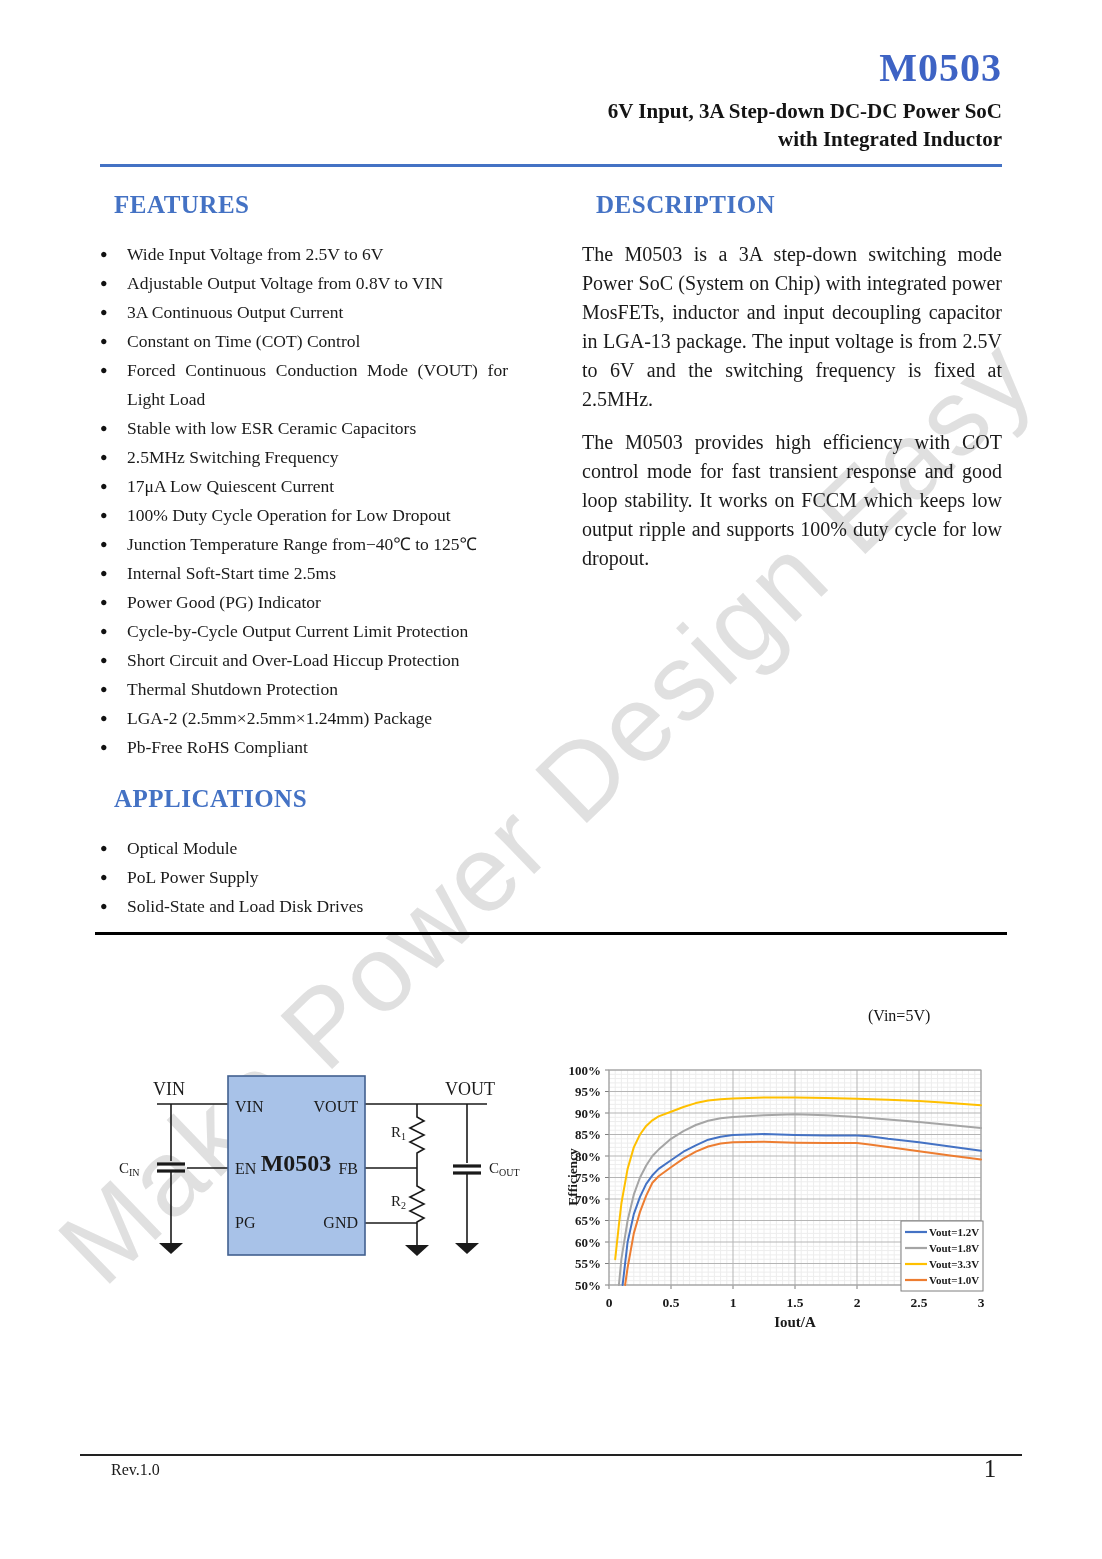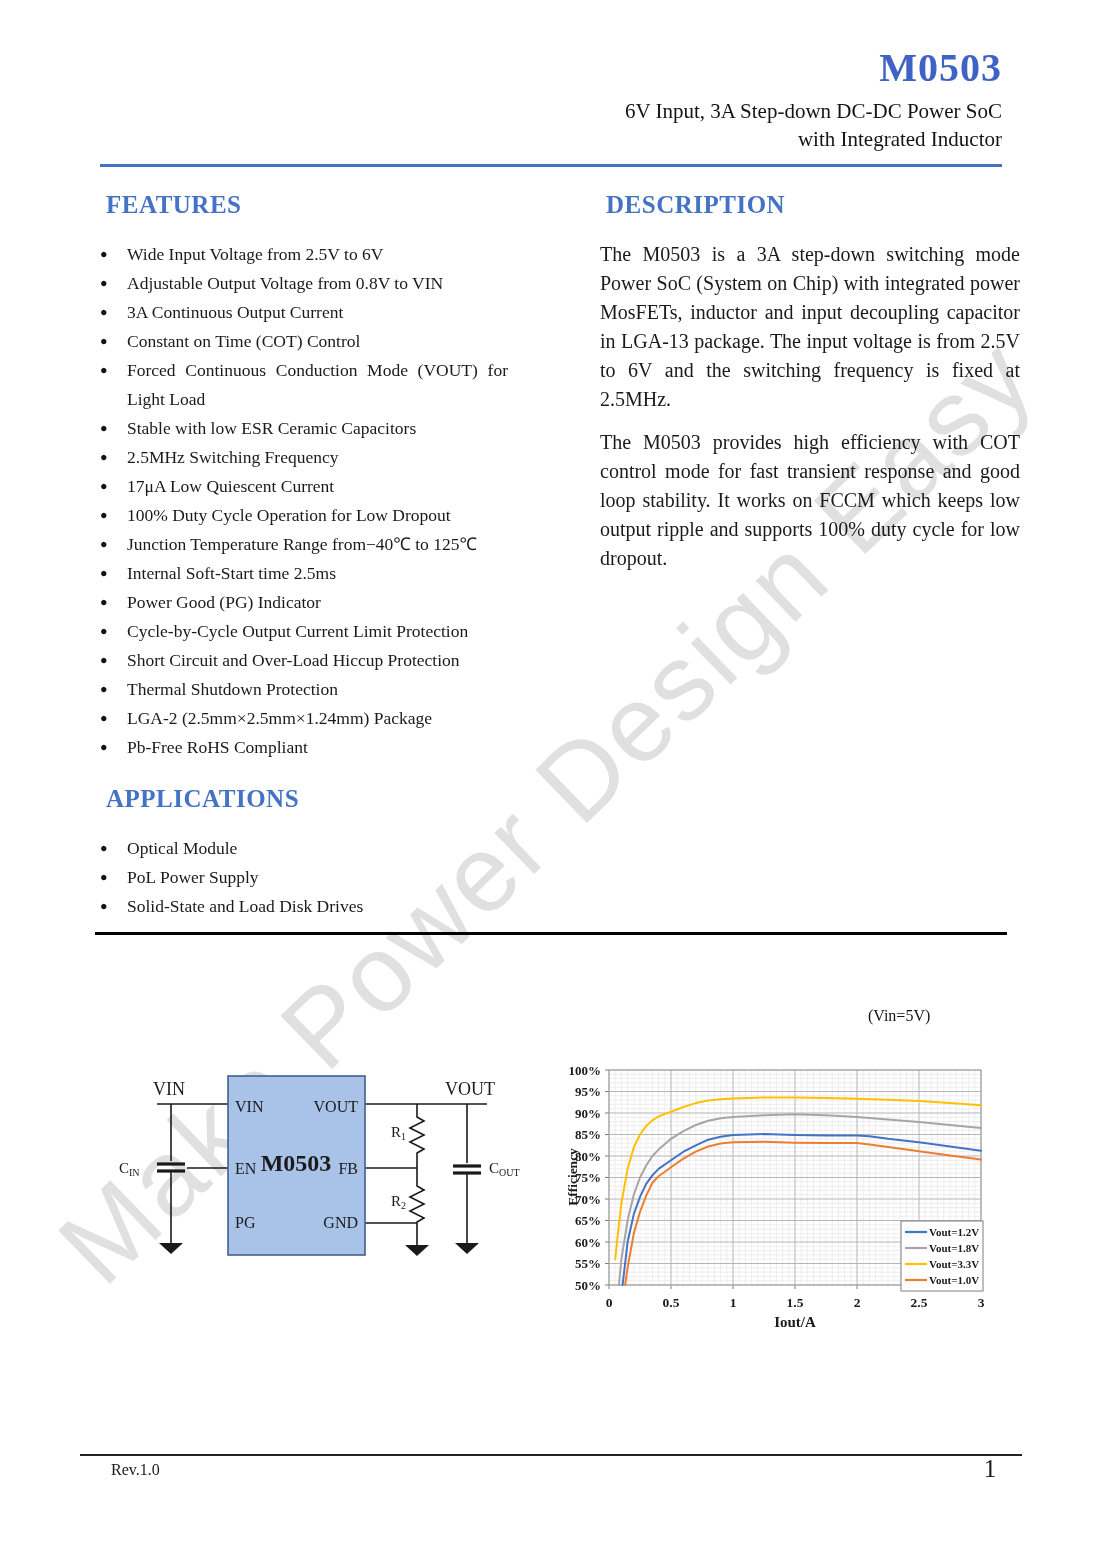--- a/index.html
+++ b/index.html
@@ -18,32 +18,32 @@
     transform:rotate(-44deg); transform-origin:0 0;
     pointer-events:none;
   }
   
   .part-number{
     left:560px; top:44px; width:442px; text-align:right;
     font-size:40px; font-weight:bold; color:#3e63c4; letter-spacing:1px;
   }
   .subtitle{
     left:420px; top:97px; width:582px; text-align:right;
-    font-size:21px; font-weight:normal; line-height:28px; color:#141414;
+    font-size:21px; font-weight:bold; line-height:28px; color:#141414;
   }
   .rule-blue{left:100px; top:164px; width:902px; height:3px; background:#4472c4;}
   .rule-black{left:95px; top:932px; width:912px; height:3px; background:#000;}
   .rule-footer{left:80px; top:1454px; width:942px; height:2px; background:#222;}
   
   .section-heading{
     font-size:25px; font-weight:bold; color:#4472c4; letter-spacing:.5px;
-    margin:0 0 21px 6px;
+    margin:0 0 21px 14px;
   }
   .features-col{left:100px; top:191px; width:408px;}
-  .desc-col{left:600px; top:191px; width:432px;}
+  .desc-col{left:582px; top:191px; width:432px;}
   .apps-col{left:100px; top:785px; width:408px;}
   
   ul.bullet-list{list-style:none; margin:0; padding:0;}
   ul.bullet-list li{display:flex; align-items:flex-start; font-size:17.5px; line-height:29px;}
   ul.bullet-list .bullet{flex:0 0 27px; font-size:12.5px; line-height:29px; color:#111;}
   ul.bullet-list .li-text{flex:1 1 auto; text-align:justify;}
   
   .desc-col p{margin:0 12px 14px 0; font-size:20px; line-height:29px; text-align:justify;}
   
   .typ-heading{

